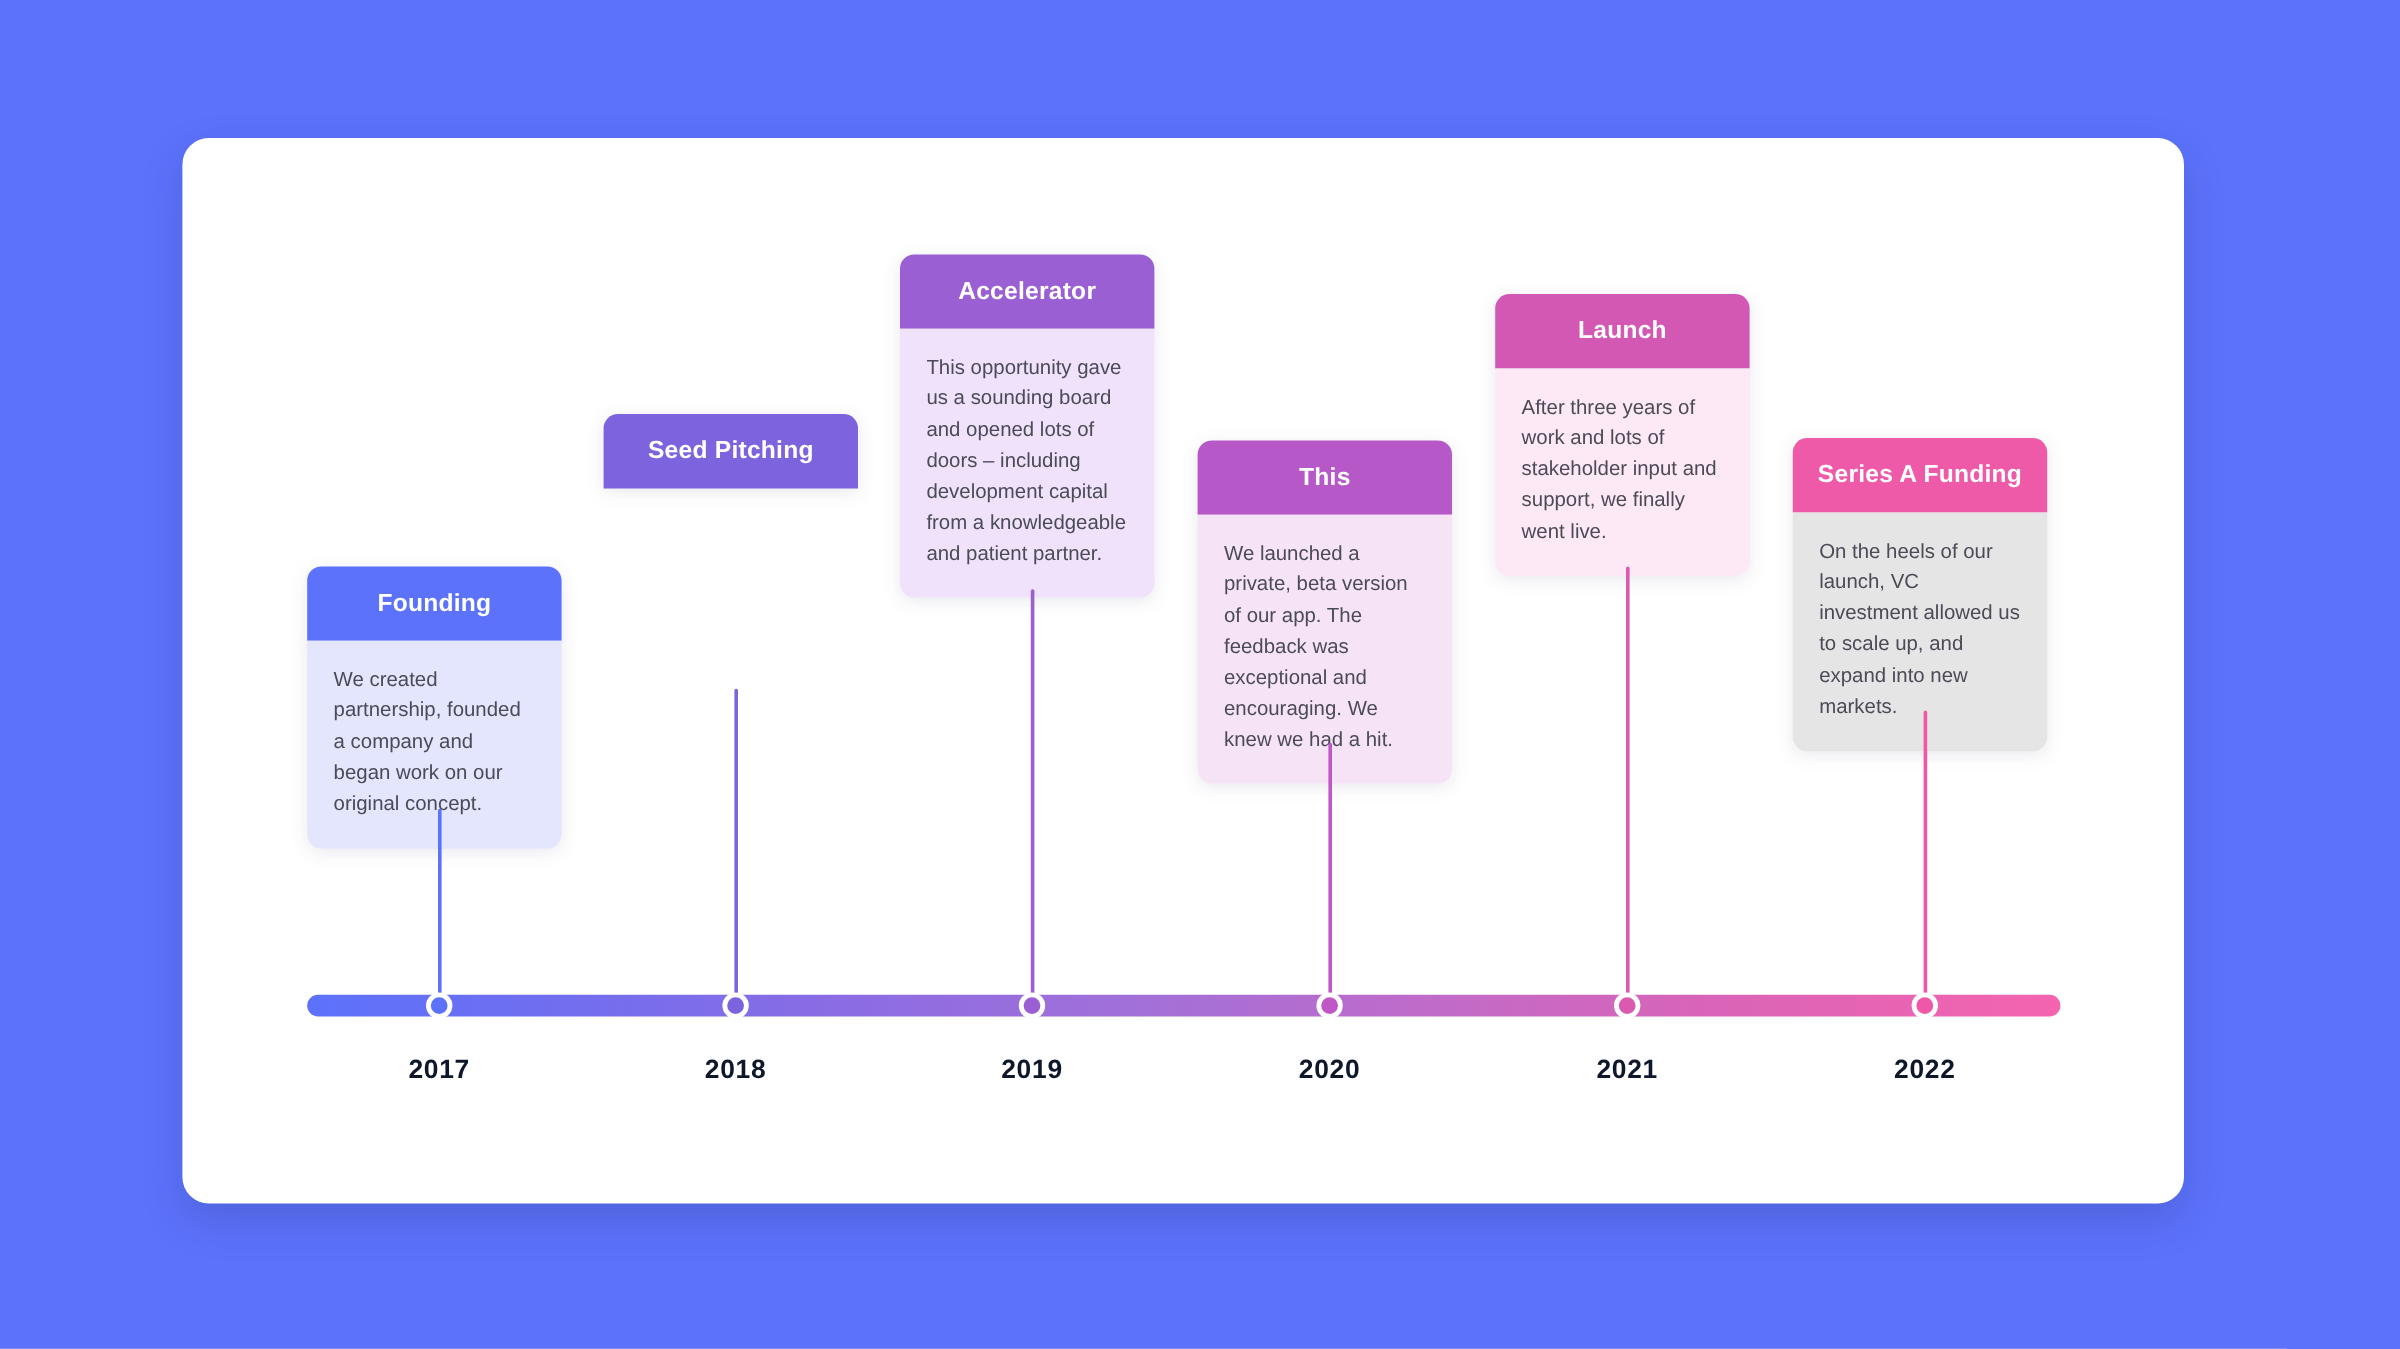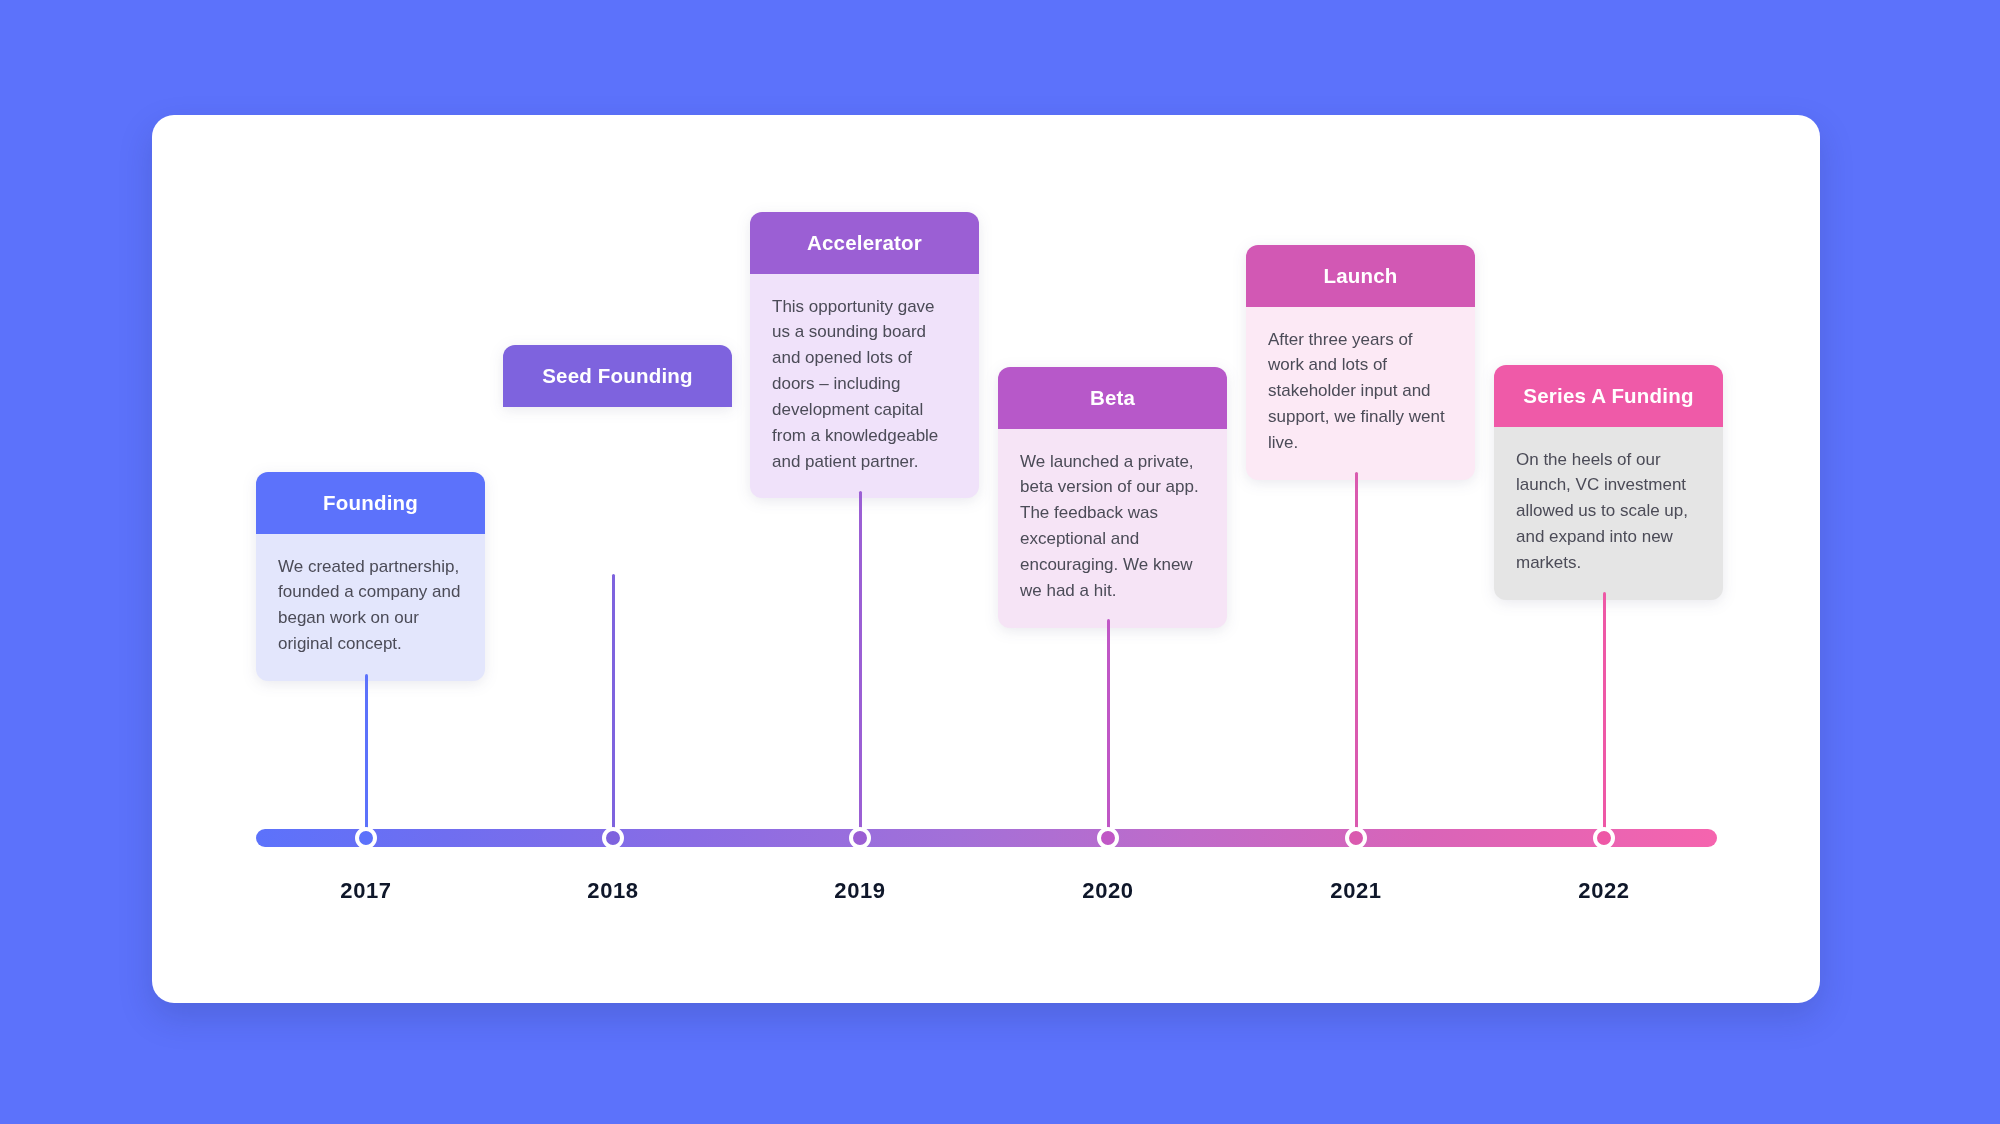--- a/index.html
+++ b/index.html
@@ -58,21 +58,21 @@
   .event {
     position: absolute;
     top: 0;
     width: 0;
     height: 100%;
   }
 
   
   .card {
     position: absolute;
-    width: 229px;
+    width: 212px;
     left: -110px;
     border-radius: 12px;
     overflow: visible;
     filter: drop-shadow(0 3px 7px rgba(40, 40, 90, 0.10));
   }
 
   .card-head {
     border-radius: 12px 12px 0 0;
     padding: 19px 16px 19px;
     text-align: center;
@@ -139,38 +139,38 @@
         <div class="card" style="top: 472px;">
           <div class="card-head" style="background: rgb(92, 114, 251);">Founding</div>
           <div class="card-body" style="background: rgb(227, 230, 252);">We created partnership, founded a company and began work on our original concept.</div>
         </div>
         <div class="stem" style="background: rgb(92, 114, 251); top: 674px; height: 164px;"></div>
         <div class="dot" style="background: rgb(92, 114, 251);"></div>
         <div class="year">2017</div>
       </div>
       <div class="event" style="left: 613px;">
         <div class="card" style="top: 345px;">
-          <div class="card-head" style="background: rgb(126, 99, 222);">Seed Founding</div>
+          <div class="card-head" style="background: rgb(126, 99, 222);">Seed Pitching</div>
         </div>
         <div class="stem" style="background: rgb(126, 99, 222); top: 574px; height: 264px;"></div>
         <div class="dot" style="background: rgb(126, 99, 222);"></div>
         <div class="year">2018</div>
       </div>
       <div class="event" style="left: 860px;">
         <div class="card" style="top: 212px;">
           <div class="card-head" style="background: rgb(155, 95, 212);">Accelerator</div>
           <div class="card-body" style="background: rgb(240, 226, 250);">This opportunity gave us a sounding board and opened lots of doors – including development capital from a knowledgeable and patient partner.</div>
         </div>
         <div class="stem" style="background: rgb(155, 95, 212); top: 491px; height: 347px;"></div>
         <div class="dot" style="background: rgb(155, 95, 212);"></div>
         <div class="year">2019</div>
       </div>
       <div class="event" style="left: 1108px;">
         <div class="card" style="top: 367px;">
-          <div class="card-head" style="background: rgb(183, 88, 201);">Beta</div>
+          <div class="card-head" style="background: rgb(183, 88, 201);">This</div>
           <div class="card-body" style="background: rgb(246, 228, 246);">We launched a private, beta version of our app. The feedback was exceptional and encouraging. We knew we had a hit.</div>
         </div>
         <div class="stem" style="background: rgb(192, 87, 198); top: 619px; height: 219px;"></div>
         <div class="dot" style="background: rgb(192, 87, 198);"></div>
         <div class="year">2020</div>
       </div>
       <div class="event" style="left: 1356px;">
         <div class="card" style="top: 245px;">
           <div class="card-head" style="background: rgb(210, 88, 180);">Launch</div>
           <div class="card-body" style="background: rgb(252, 233, 245);">After three years of work and lots of stakeholder input and support, we finally went live.</div>

